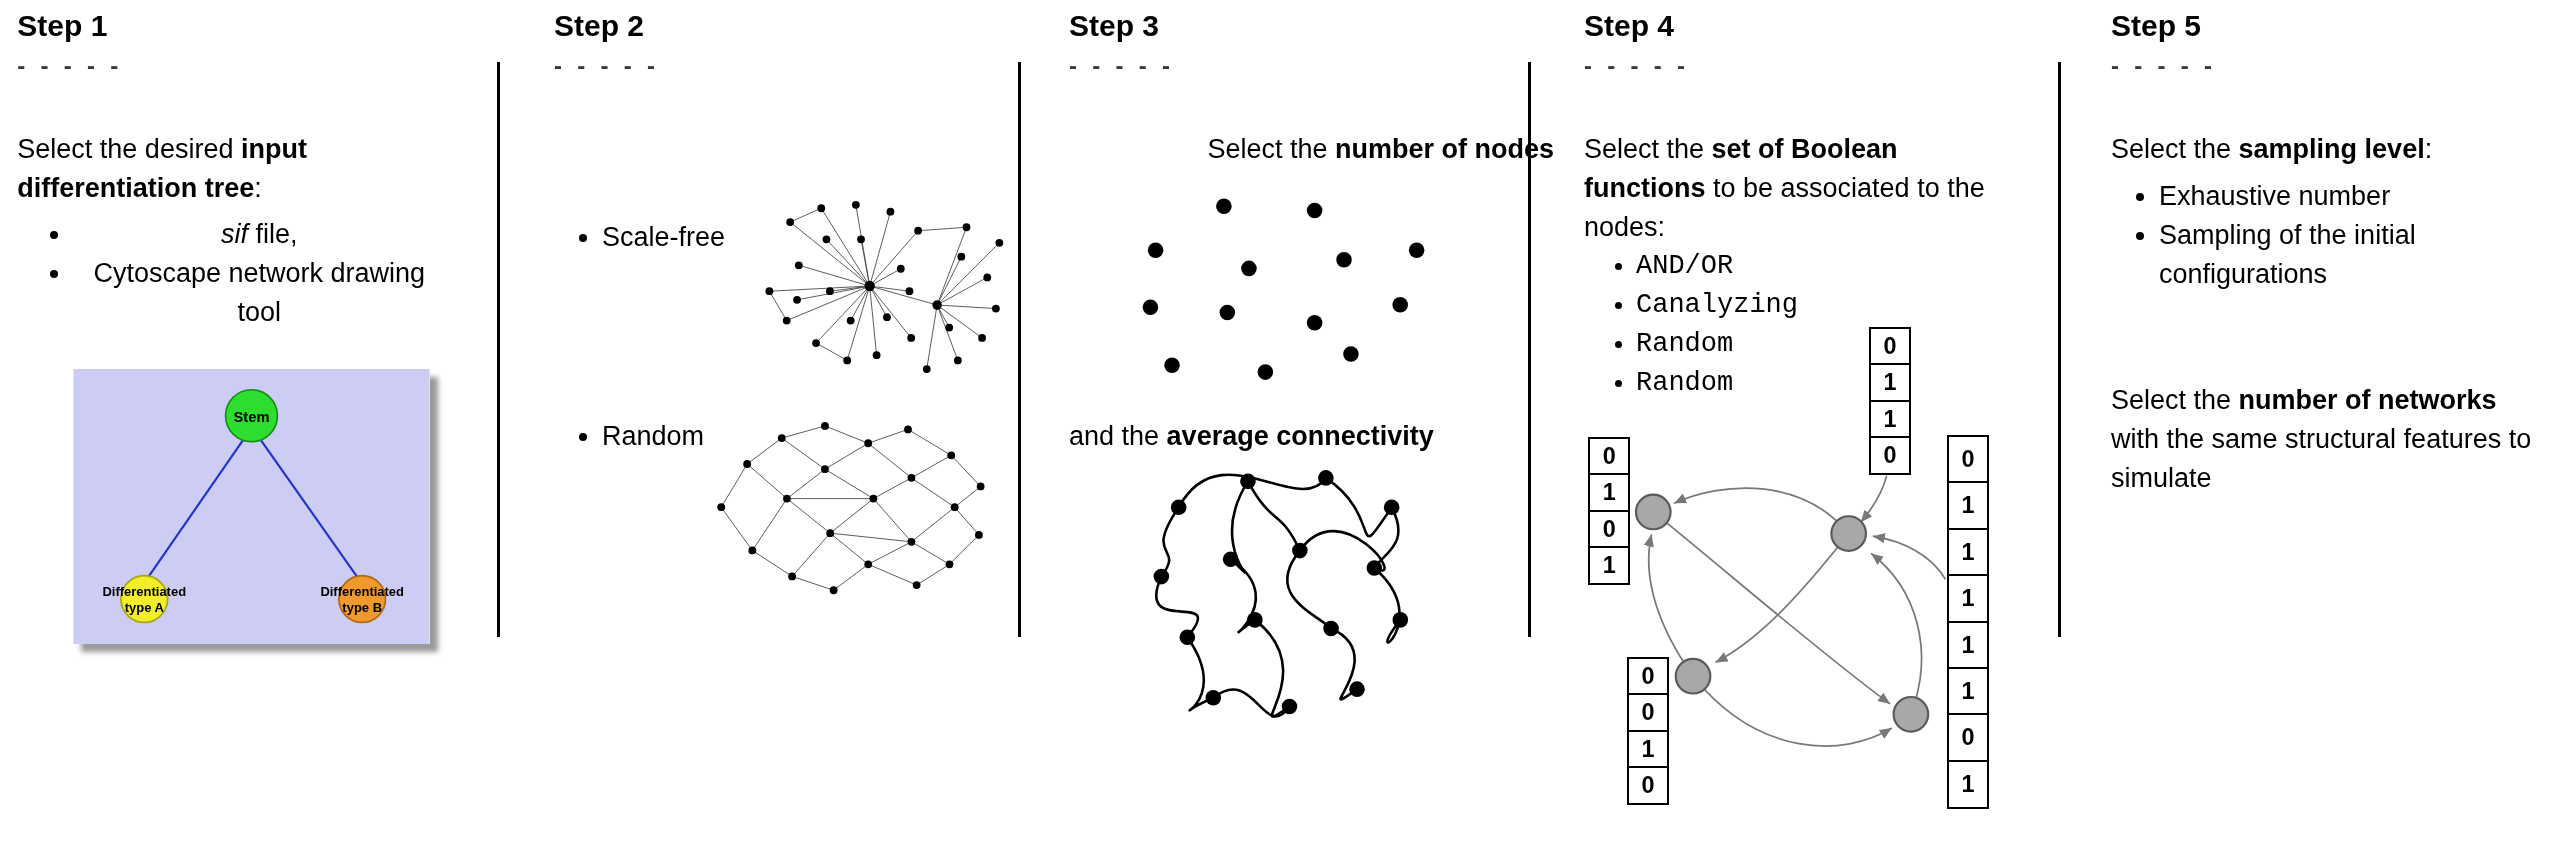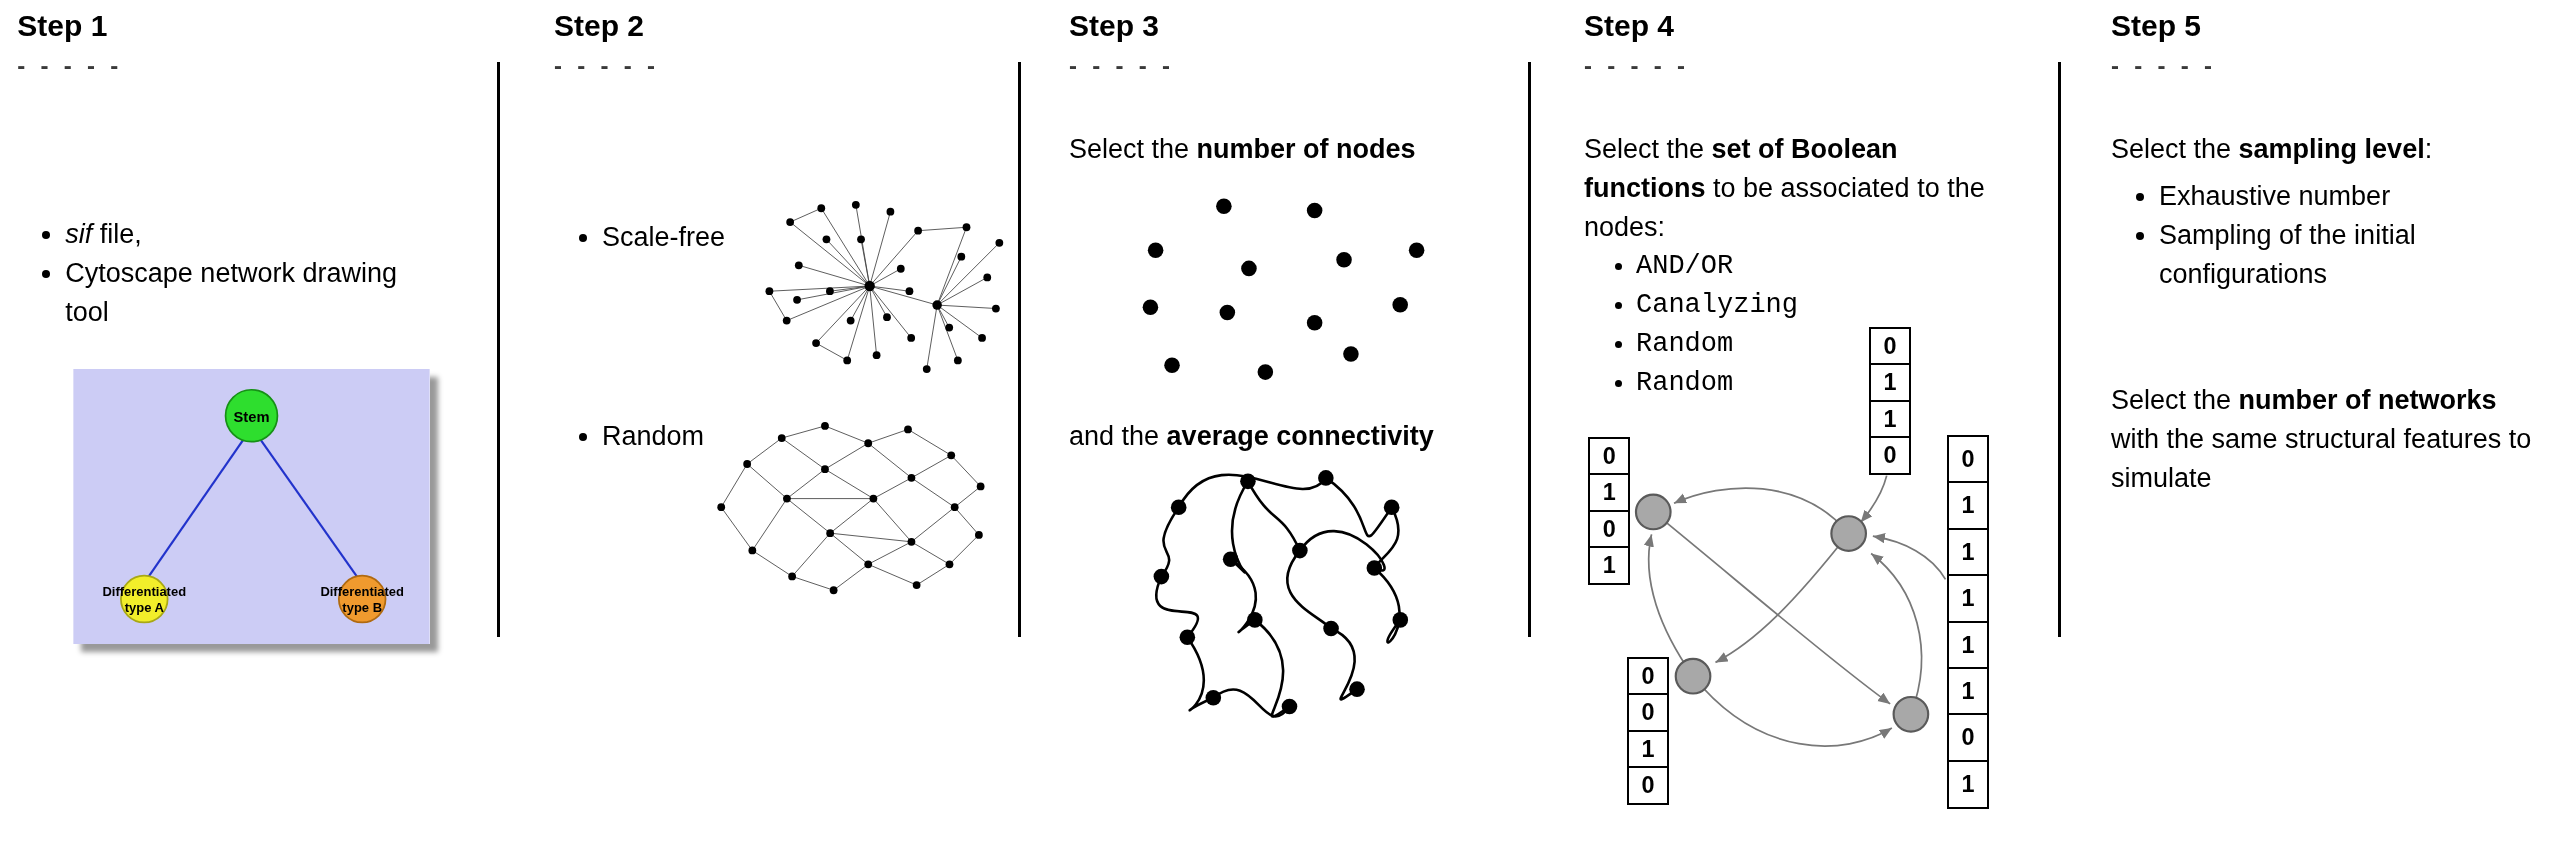--- a/index.html
+++ b/index.html
@@ -28,21 +28,24 @@
   .tcell-lg { height:45px; }
   .diagram { position:absolute; left:0; top:320px; width:493px; height:530px; }
   .diagram svg { position:absolute; left:0; top:0; }
 </style>
 </head>
 <body>
 
 <div class="col" style="left:17.3px; width:485px;">
   <div class="step-title">Step 1</div>
   <div class="dashes">- - - - -</div>
-  <ul class="blist" style="top:215px; left:0; width:372px;">
+  <div class="para" style="top:130px; left:0; width:407px;">
+    <span>Select the desired </span><span class="b">input differentiation tree</span><span>:</span>
+  </div>
+  <ul class="blist" style="top:215px; left:8px; width:372px;text-align:center;">
     <li><span class="i">sif</span><span> file,</span></li>
     <li><span>Cytoscape network drawing tool</span></li>
   </ul>
 
   <div class="figure tree-wrap" style="top:369px; left:56px; width:357px; height:275px;">
     <svg width="357" height="275" viewBox="0 0 412 318">
       <rect x="0" y="0" width="412" height="318" fill="#ccccf5"></rect>
       <line x1="197" y1="81" x2="85" y2="243" stroke="#2233cc" stroke-width="2.5"></line>
       <line x1="216" y1="81" x2="330" y2="243" stroke="#2233cc" stroke-width="2.5"></line>
       <circle cx="206" cy="54" r="30" fill="#2ede2e" stroke="#169016" stroke-width="2"></circle>
@@ -209,21 +212,21 @@
       </g>
     </svg>
   </div>
 </div>
 
 <div class="divider" style="left:1018px;"></div>
 
 <div class="col" style="left:1069px; width:485px;">
   <div class="step-title">Step 3</div>
   <div class="dashes">- - - - -</div>
-  <div class="para" style="top:130px; left:0; width:485px;">
+  <div class="para" style="top:130px; left:0; width:485px;text-align:right;">
     <span>Select the </span><span class="b">number of nodes</span>
   </div>
 
   <div class="figure" style="top:186px; left:65px;">
     <svg width="363" height="208" viewBox="0 0 420 240">
       <g fill="#000">
         <circle cx="104" cy="23" r="9"></circle>
           <circle cx="209" cy="28" r="9"></circle>
           <circle cx="25" cy="74" r="9"></circle>
         <circle cx="133" cy="95" r="9"></circle>

